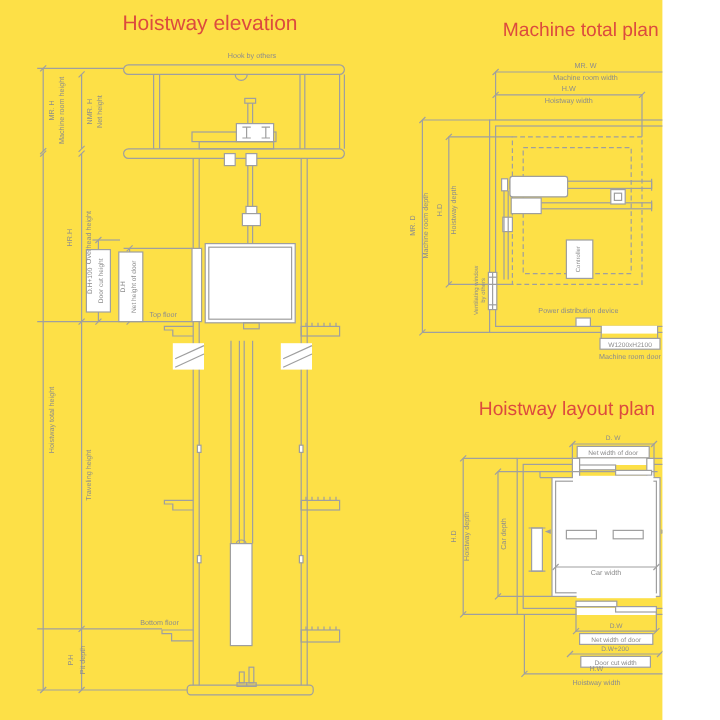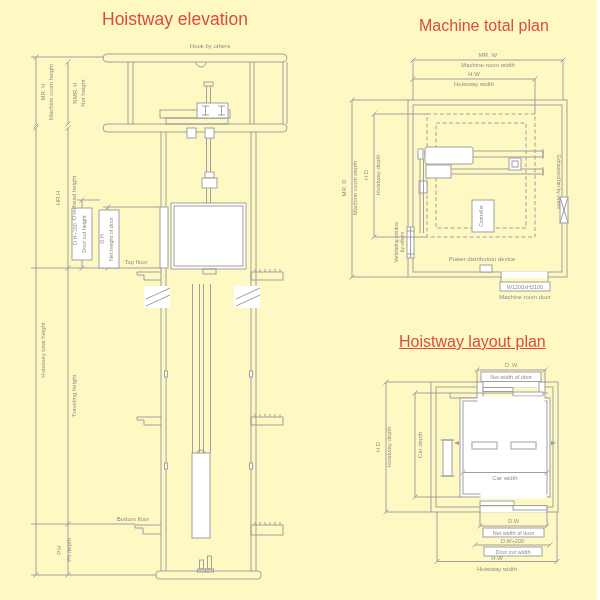--- a/index.html
+++ b/index.html
@@ -1,21 +1,21 @@
 <!DOCTYPE html>
 <html><head>
 <meta charset="utf-8">
 <style>
   html,body{margin:0;padding:0;background:#fff;}
-  .canvas{position:relative;width:552px;height:600px;background:#fef9c3;overflow:hidden;
-          font-family:"Liberation Sans", sans-serif;padding-left:45px;}
+  .canvas{position:relative;width:552px;height:600px;background:#fde047;overflow:hidden;
+          font-family:"Liberation Sans", sans-serif;}
   .panel-title{position:absolute;color:#dc4b3e;white-space:nowrap;}
   #title-elev{left:102px;top:9px;font-size:17.5px;}
   #title-mrp{left:419px;top:17px;font-size:16px;}
-  #title-lay{left:399px;top:333px;font-size:16px;text-decoration:underline;}
+  #title-lay{left:399px;top:333px;font-size:16px;}
   svg{position:absolute;display:block;}
   #svg-elev{left:0;top:0;}
   #svg-mrp{left:330px;top:0;}
   #svg-lay{left:330px;top:330px;}
   .geo line,.geo rect,.geo path{stroke:#9f9f9f;fill:none;stroke-width:1;}
   .geo .wbox{fill:#ffffff;stroke:#9f9f9f;}
   .geo .mask{fill:#ffffff;stroke:none;}
   .geo .dash{stroke-dasharray:4 2.5;}
   .geo .fillgray{fill:#9f9f9f;stroke:none;}
   .txt text{fill:#8c8c8c;font-size:6px;font-family:"Liberation Sans", sans-serif;stroke:none;}

